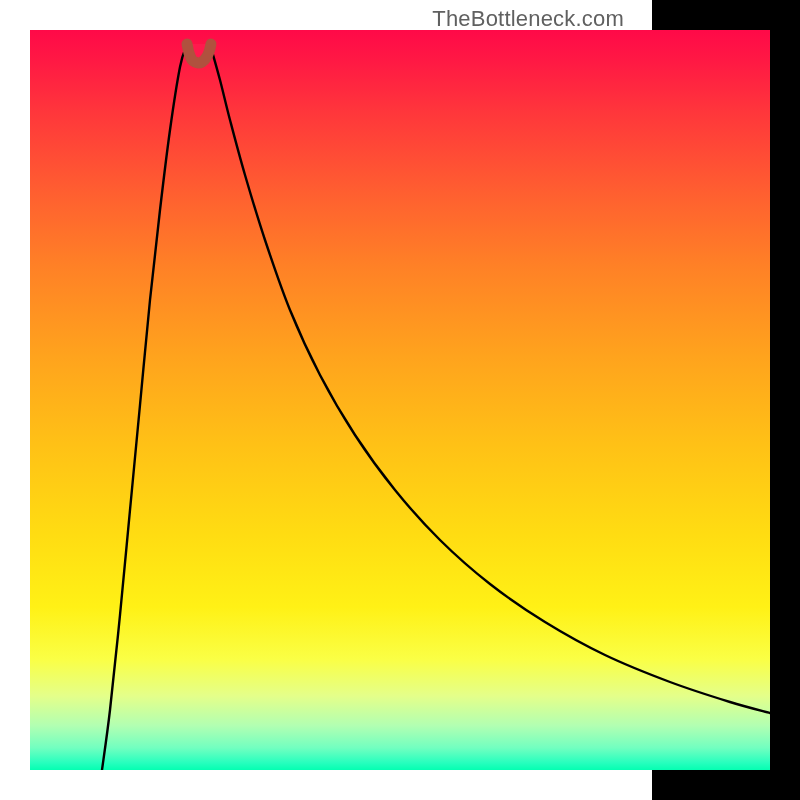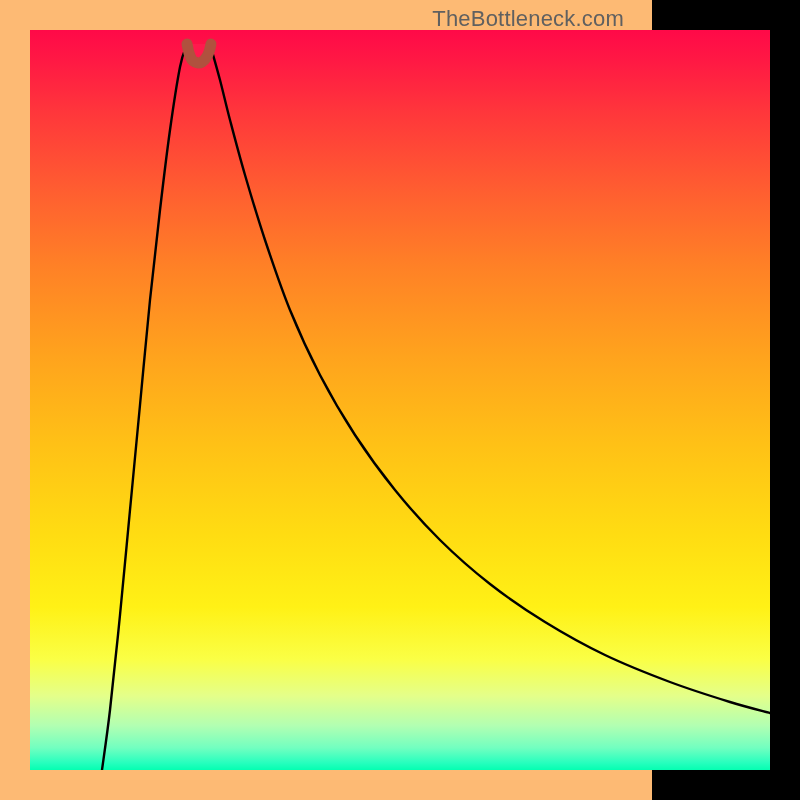--- a/index.html
+++ b/index.html
@@ -1,21 +1,21 @@
 <!DOCTYPE html>
 <html><head>
 <meta charset="utf-8">
 <style>
   * { margin: 0; padding: 0; box-sizing: border-box; }
   html, body { width: 800px; height: 800px; overflow: hidden; background: #000; }
   .frame {
     position: absolute;
     left: 0; top: 0;
     width: 652px; height: 800px;
-    background: #fdba74;
+    background: #ffffff;
   }
   .plot {
     position: absolute;
     left: 30px; top: 30px;
     width: 740px; height: 740px;
     background: linear-gradient(
       to bottom,
       #ff0948 0%,
       #ff1844 4%,
       #ff3a3a 12%,

